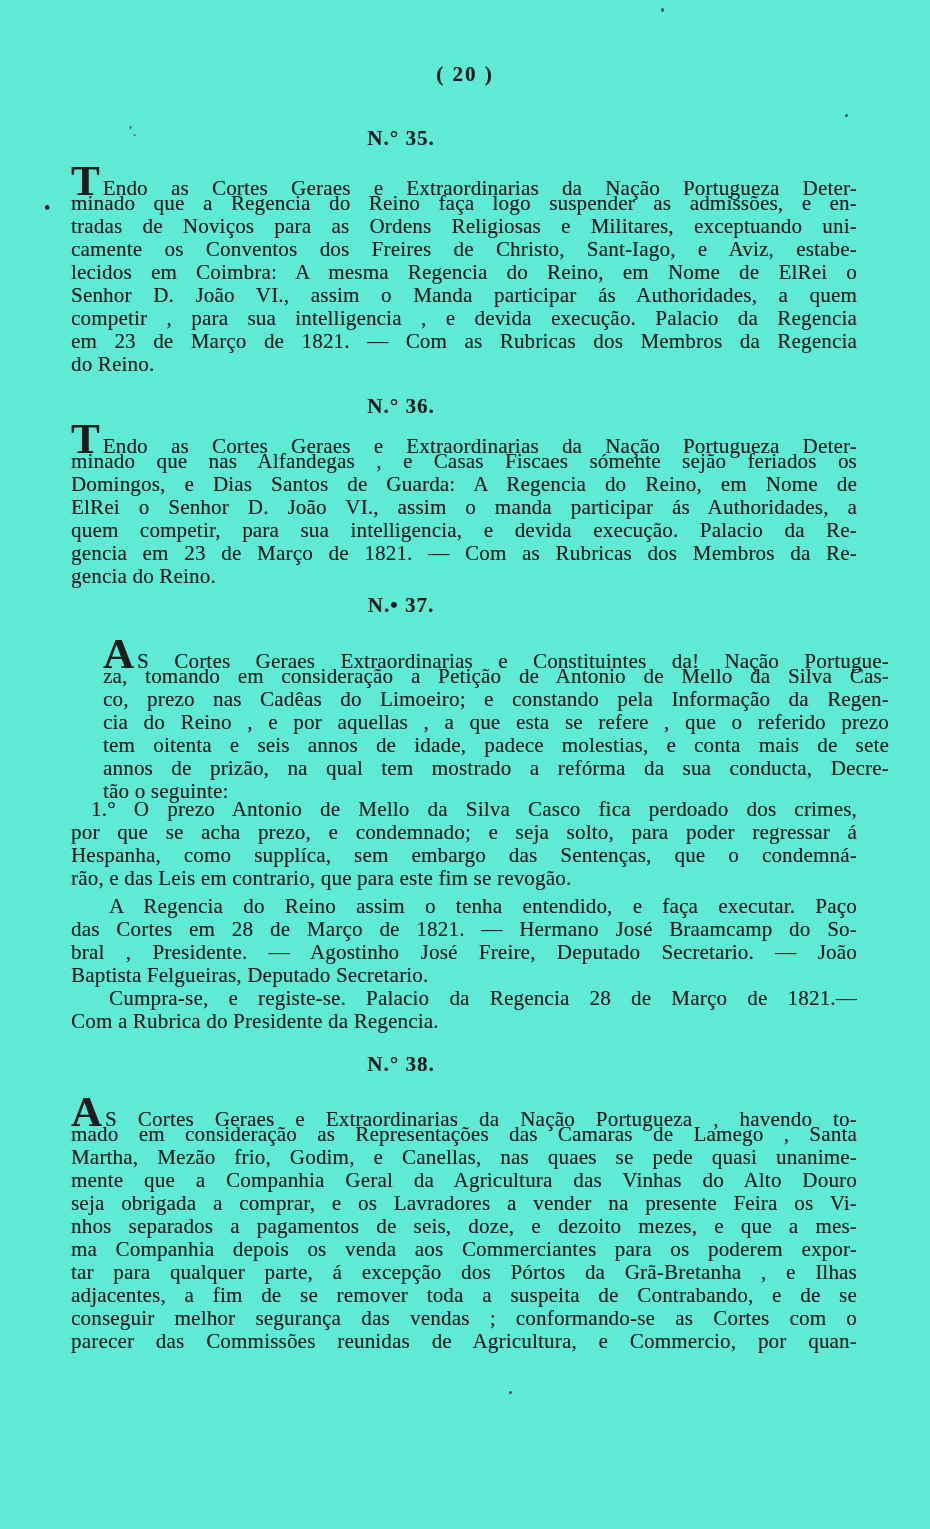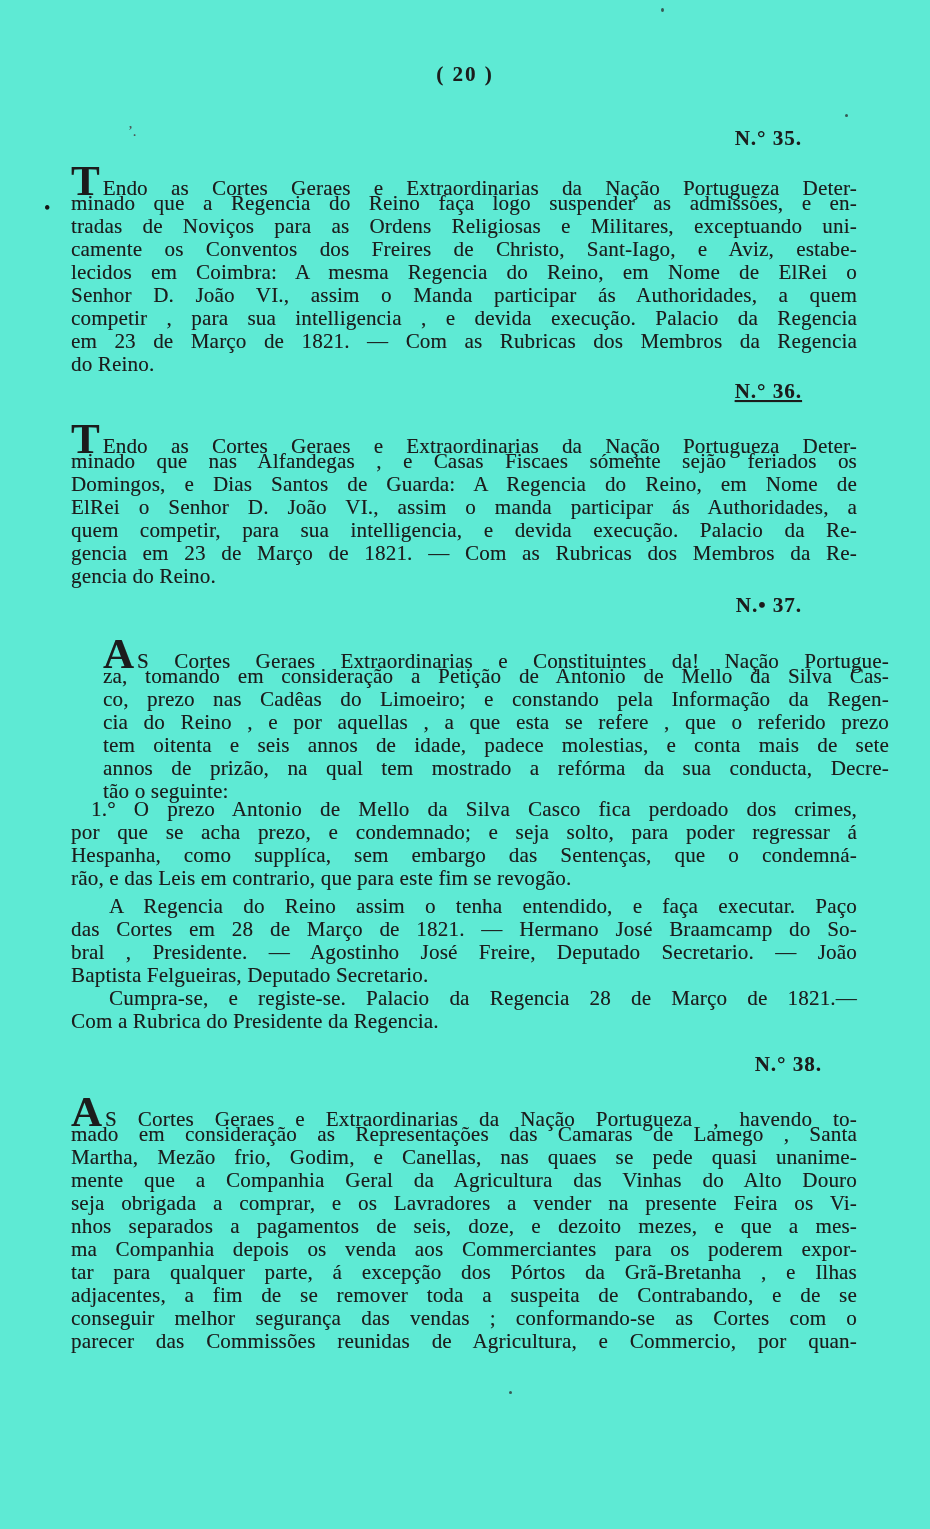--- a/index.html
+++ b/index.html
@@ -23,29 +23,29 @@
     width: 930px;
     text-align: center;
     font-size: 21px;
     font-weight: bold;
     letter-spacing: 2px;
   }
   .heading {
     position: absolute;
     left: 0;
     width: 802px;
-    text-align: right;
+    text-align: center;
     font-size: 21px;
     font-weight: bold;
     letter-spacing: 1px;
   }
   .h35 { top: 126px; }
-  .h36 { top: 379px; text-decoration: underline; }
+  .h36 { top: 394px; }
   .h37 { top: 593px; }
-  .h38 { top: 1052px; padding-left: 20px; }
+  .h38 { top: 1052px; }
   .para {
     position: absolute;
     left: 71px;
     width: 786px;
     font-size: 21px;
     font-family: Liberation Serif, serif;
   }
   .p35  { top: 169px; }
   .p36  { top: 427px; }
   .p37a { top: 642px; margin-left: 32px; }

